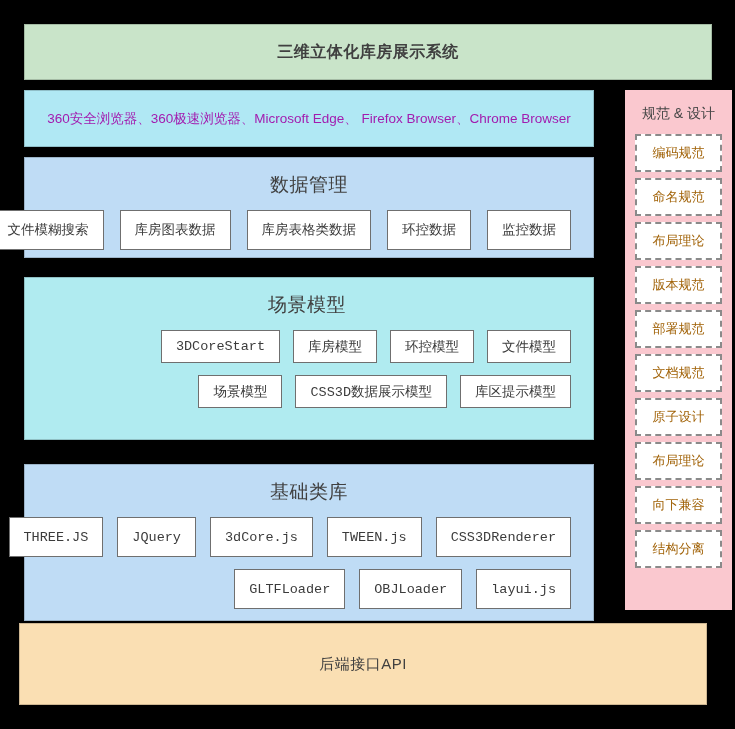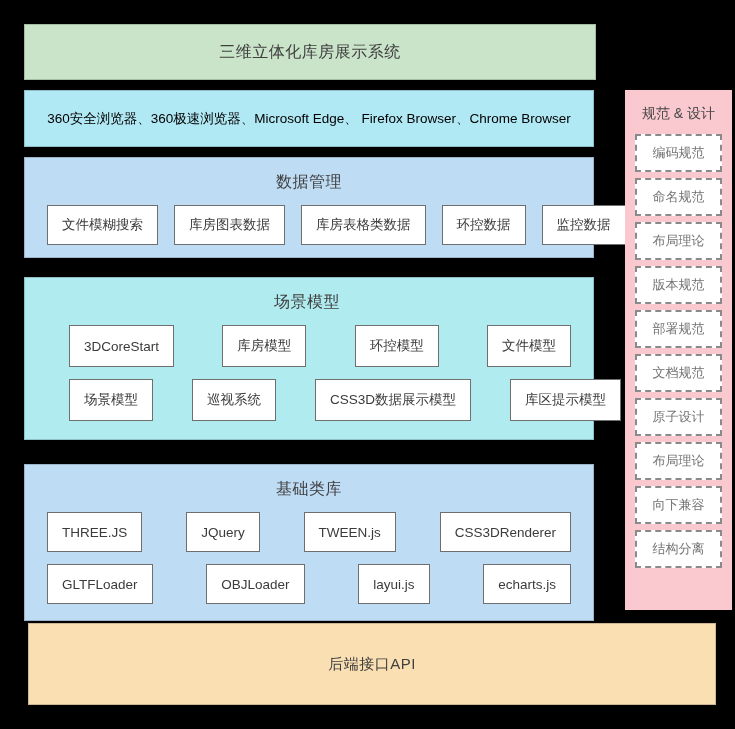--- a/index.html
+++ b/index.html
@@ -22,72 +22,74 @@
   }
 
   
   .band {
     position: absolute;
     box-sizing: border-box;
     border: 1px solid rgba(0,0,0,0.18);
   }
   .band-title {
     text-align: center;
-    font-size: 16px;
+    font-size: 19px;
     color: #404040;
     letter-spacing: 0.5px;
   }
 
   
   #title-band {
     left: 24px;
     top: 24px;
-    width: 572px;
+    width: 688px;
     height: 56px;
     background: #c9e4c9;
     display: flex;
     align-items: center;
     justify-content: center;
+    font-weight: bold;
   }
   #title-band .band-title { font-size: 16px; }
 
   
   #browser-band {
     left: 24px;
     top: 90px;
     width: 570px;
     height: 57px;
     background: #b0e8f4;
     display: flex;
     align-items: center;
     justify-content: center;
   }
   #browser-band .browser-text {
     font-size: 13.5px;
-    color: #000000;
+    color: #a21caf;
     text-align: center;
     padding: 0 18px;
   }
 
   
   .layer {
     position: absolute;
     box-sizing: border-box;
     padding: 10px 12px 12px 12px;
   }
   .layer .band-title {
     margin: 4px 0 12px 0;
   }
   .chip-row {
     display: flex;
     flex-wrap: nowrap;
-    justify-content: space-between;
+    justify-content: flex-end;
     gap: 14px;
     padding: 0 10px;
     margin-bottom: 12px;
+    font-family: Liberation Mono, monospace;
   }
   .chip-row:last-child { margin-bottom: 0; }
   .chip {
     box-sizing: border-box;
     background: #ffffff;
     border: 1px solid #6f6f6f;
     height: 40px;
     display: flex;
     align-items: center;
     justify-content: center;
@@ -107,21 +109,21 @@
   #data-layer .chip-row { gap: 16px; }
 
   #scene-layer {
     left: 24px;
     top: 277px;
     width: 570px;
     height: 163px;
     background: #b0ebf0;
     padding-left: 8px;
   }
-  #scene-layer .chip { height: 42px; margin-left: 26px; }
+  #scene-layer .chip { height: 33px; }
   #scene-layer .chip-row { gap: 13px; }
 
   #base-layer {
     left: 24px;
     top: 464px;
     width: 570px;
     height: 157px;
     background: #bfdcf5;
   }
   #base-layer .chip { height: 40px; }
@@ -150,28 +152,28 @@
   .spec-chip {
     box-sizing: border-box;
     background: #ffffff;
     border: 2px dashed #8a8a8a;
     height: 38px;
     margin-bottom: 6px;
     display: flex;
     align-items: center;
     justify-content: center;
     font-size: 13px;
-    color: #737373;
+    color: #a16207;
     white-space: nowrap;
   }
   .spec-chip:last-child { margin-bottom: 16px; }
 
   
   #api-band {
-    left: 28px;
+    left: 19px;
     top: 623px;
     width: 688px;
     height: 82px;
     background: #fadfb3;
     display: flex;
     align-items: center;
     justify-content: center;
   }
   #api-band .band-title { font-size: 15px; }
 </style>
@@ -202,39 +204,38 @@
   <div id="scene-layer" class="band layer">
     <div class="band-title">场景模型</div>
     <div class="chip-row">
       <div class="chip">3DCoreStart</div>
       <div class="chip">库房模型</div>
       <div class="chip">环控模型</div>
       <div class="chip">文件模型</div>
     </div>
     <div class="chip-row">
       <div class="chip">场景模型</div>
-      <div class="chip">巡视系统</div>
       <div class="chip">CSS3D数据展示模型</div>
       <div class="chip">库区提示模型</div>
     </div>
   </div>
 
   <div id="base-layer" class="band layer">
     <div class="band-title">基础类库</div>
     <div class="chip-row">
       <div class="chip">THREE.JS</div>
       <div class="chip">JQuery</div>
+      <div class="chip">3dCore.js</div>
       <div class="chip">TWEEN.js</div>
       <div class="chip">CSS3DRenderer</div>
     </div>
     <div class="chip-row">
       <div class="chip">GLTFLoader</div>
       <div class="chip">OBJLoader</div>
       <div class="chip">layui.js</div>
-      <div class="chip">echarts.js</div>
     </div>
   </div>
 
   <div id="sidebar">
     <div class="sidebar-title">规范 &amp; 设计</div>
     <div class="spec-chip">编码规范</div>
     <div class="spec-chip">命名规范</div>
     <div class="spec-chip">布局理论</div>
     <div class="spec-chip">版本规范</div>
     <div class="spec-chip">部署规范</div>

